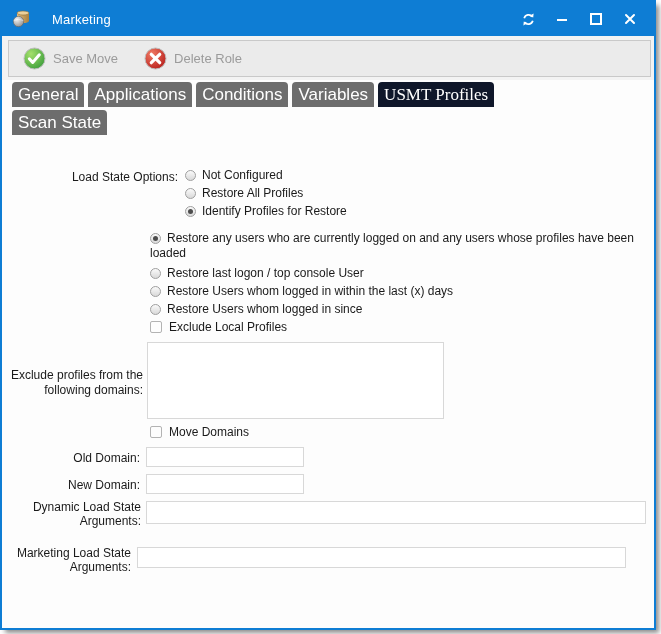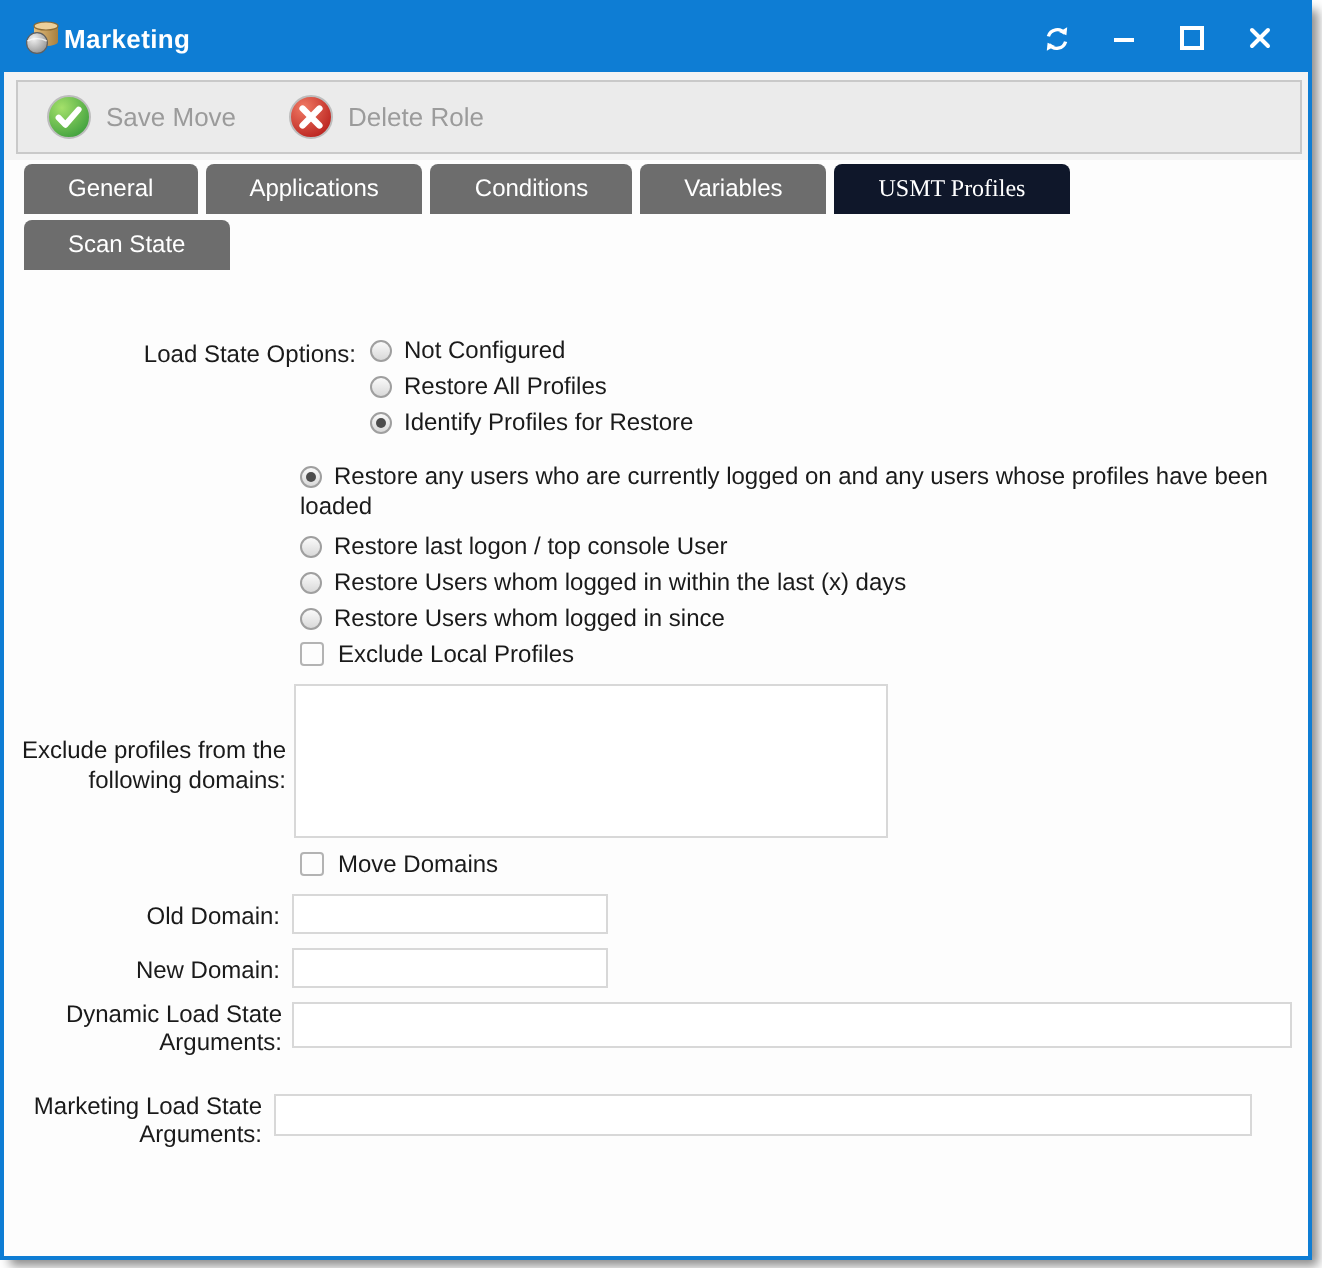--- a/index.html
+++ b/index.html
@@ -7,42 +7,42 @@
               font-family:"Liberation Sans", sans-serif; }
 
   .window { position:absolute; left:0; top:0; width:656px; height:630px;
             border:2px solid #0e7dd4; background:#fdfdfd;
             box-shadow:4px 4px 5px -1px rgba(0,0,0,.45); }
 
   
   .titlebar { position:absolute; left:0; top:0; right:0; height:34px;
               background:#0e7dd4; display:flex; align-items:center; }
   .title-icon { margin-left:10px; width:20px; height:18px; flex:0 0 auto; }
-  .title-text { color:#ffffff; font-size:13px; font-weight:bold; margin-left:0;
+  .title-text { color:#ffffff; font-size:13px; font-weight:normal; margin-left:20px;
                 letter-spacing:.2px; }
   .win-controls { margin-left:auto; margin-right:16px; display:flex;
                   align-items:center; gap:18px; }
   .win-btn { width:16px; height:16px; display:flex; align-items:center;
              justify-content:center; cursor:pointer; }
 
   
   .top-strip { position:absolute; left:0; right:0; top:34px; height:44px;
                background:#f3f3f3; }
   .toolbar { position:absolute; left:6px; right:3px; top:38px; height:37px;
              background:#ebebeb; border:1px solid #c9c9c9;
              display:flex; align-items:center; }
   .tb-btn { display:flex; align-items:center; gap:7px; margin-left:14px;
             cursor:pointer; }
   .tb-label { color:#9b9b9b; font-size:13px; }
 
   
   .tabrow { position:absolute; left:10px; display:flex; gap:4px; }
   .tabrow.main { top:80px; }
   .tabrow.sub  { top:108px;flex-direction:column; }
-  .tab { height:25px; line-height:25px; padding:0 22px; font-size:12px;
+  .tab { height:25px; line-height:25px; padding:0 6px; font-size:17px;
          color:#ffffff; background:#6d6d6d; border-radius:4px 4px 0 0;
          cursor:pointer; white-space:nowrap; }
   .tab.active { background:#0f172a;font-family:Liberation Serif, serif; }
 
   
   .form { position:absolute; left:0; top:136px; right:0; bottom:0;
           background:#fdfdfd; font-size:12px; color:#1a1a1a; }
   .flabel { position:absolute; text-align:right; line-height:14px;
             white-space:nowrap; }
 

